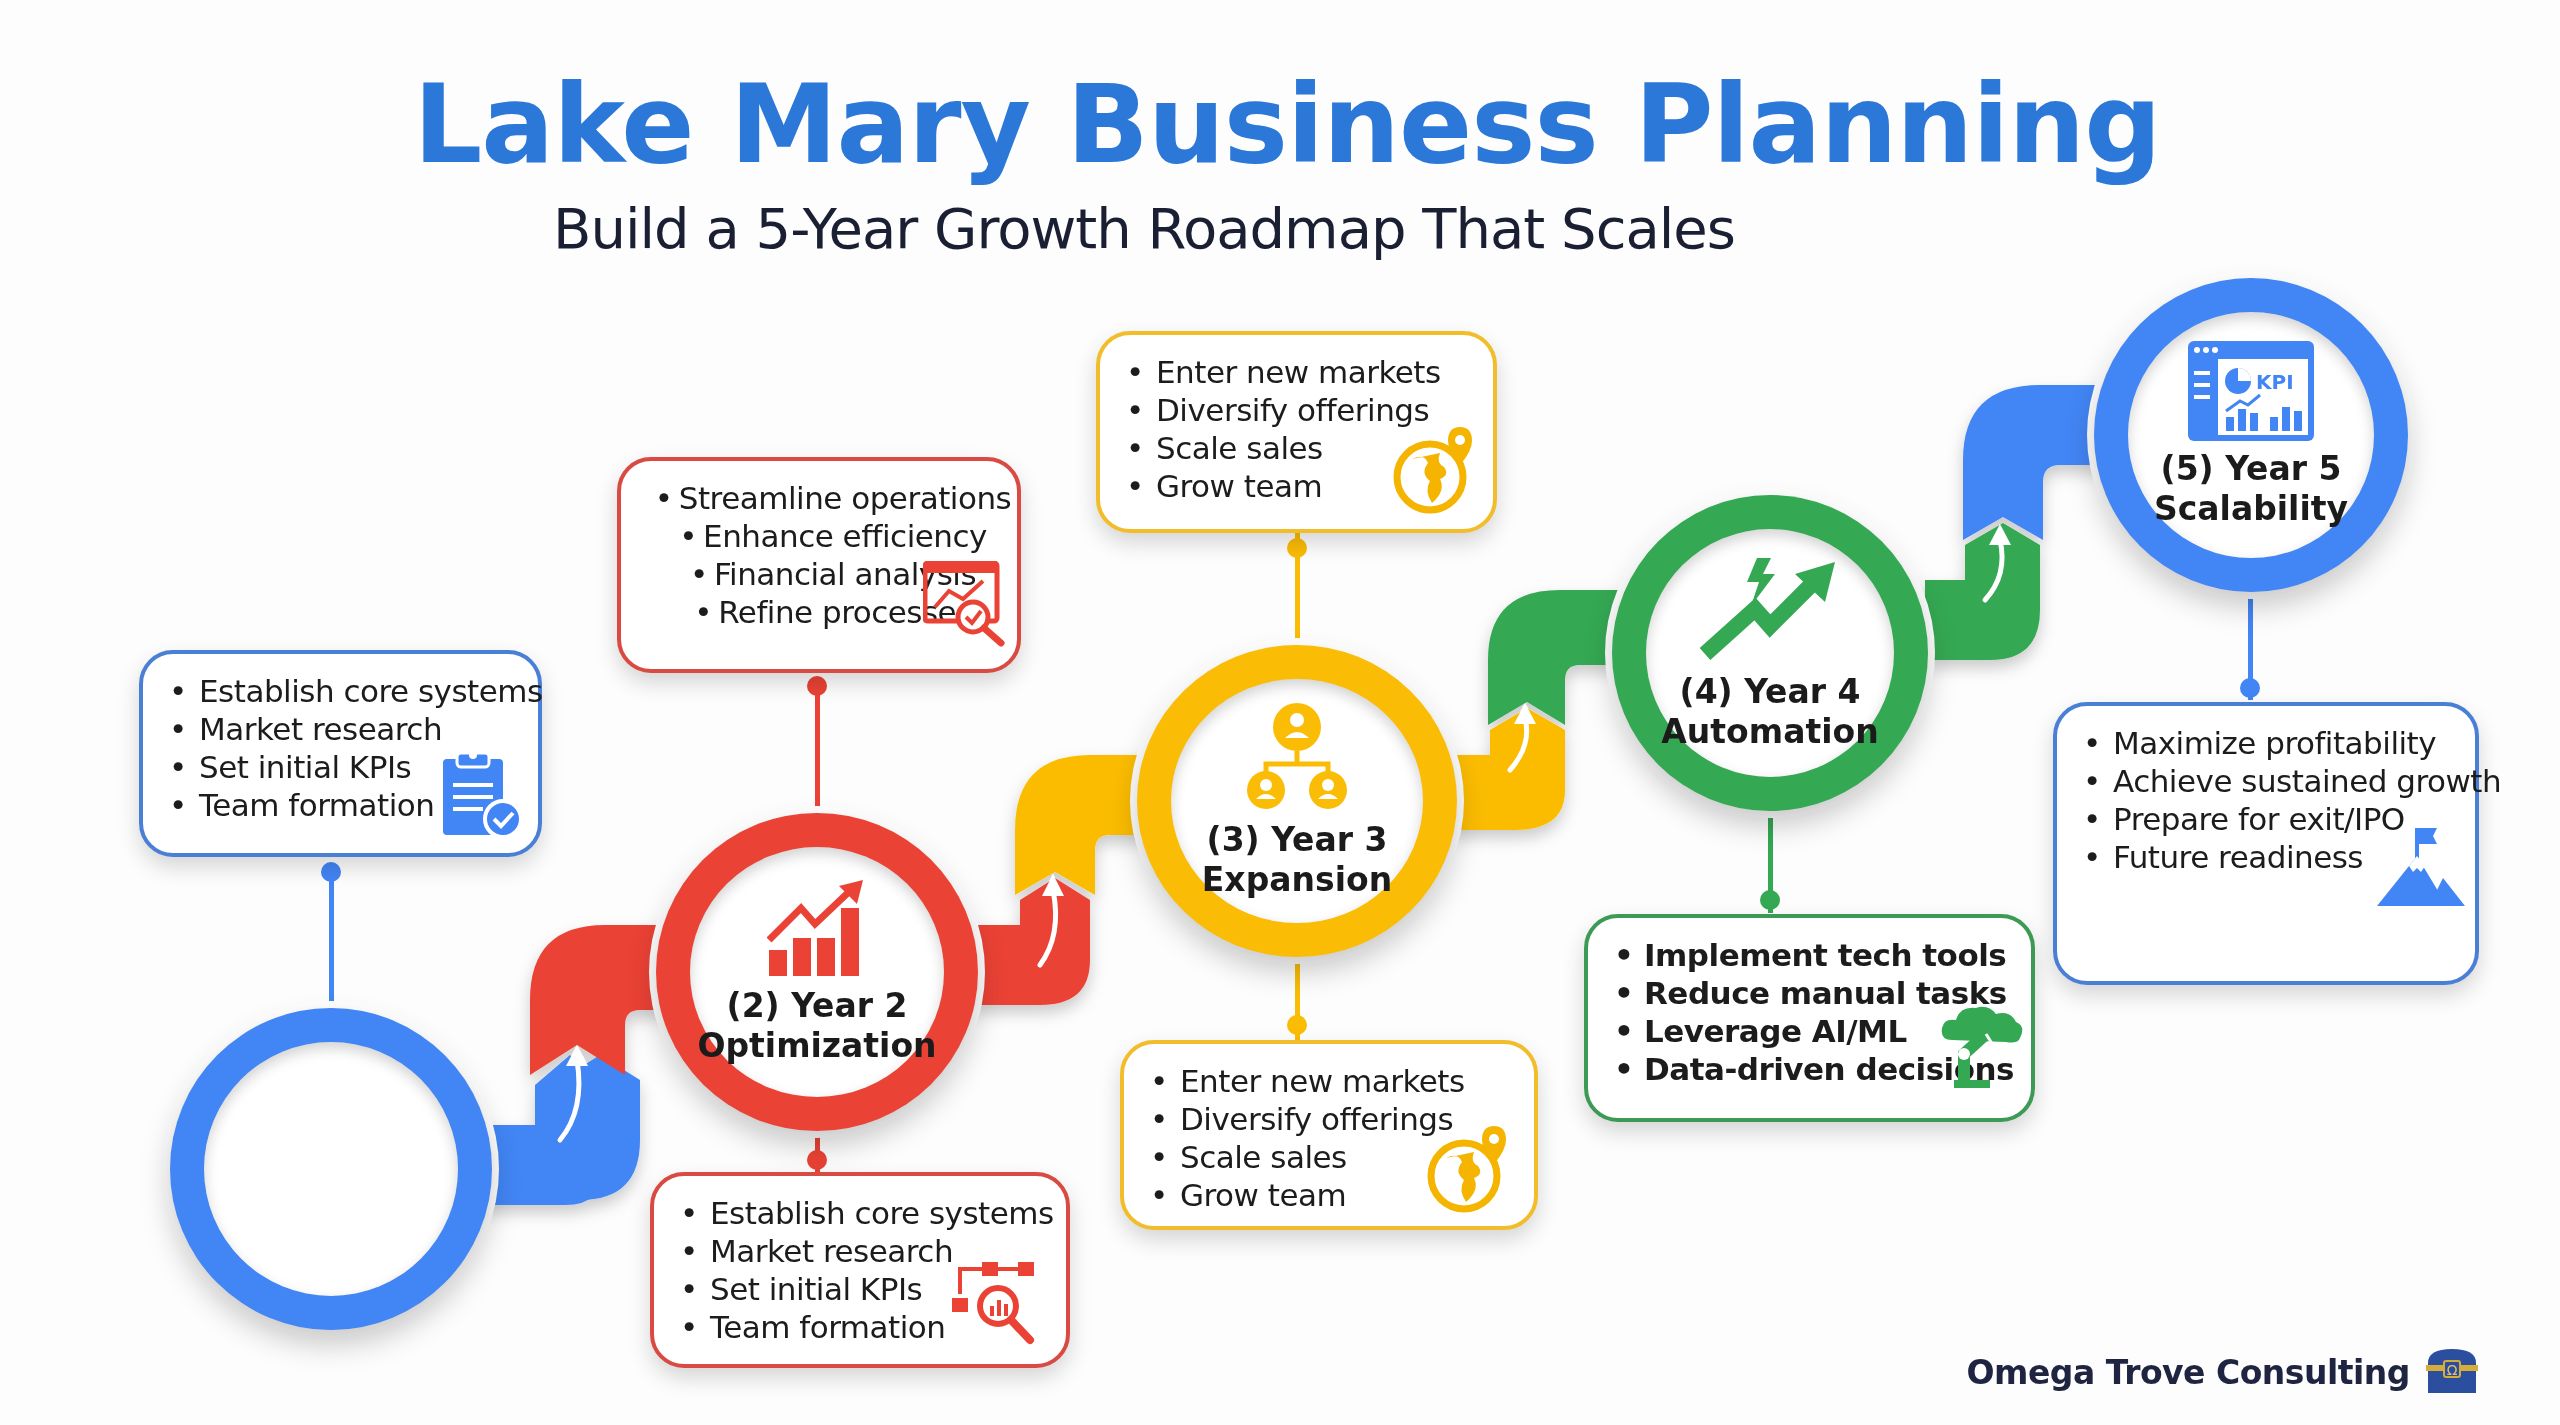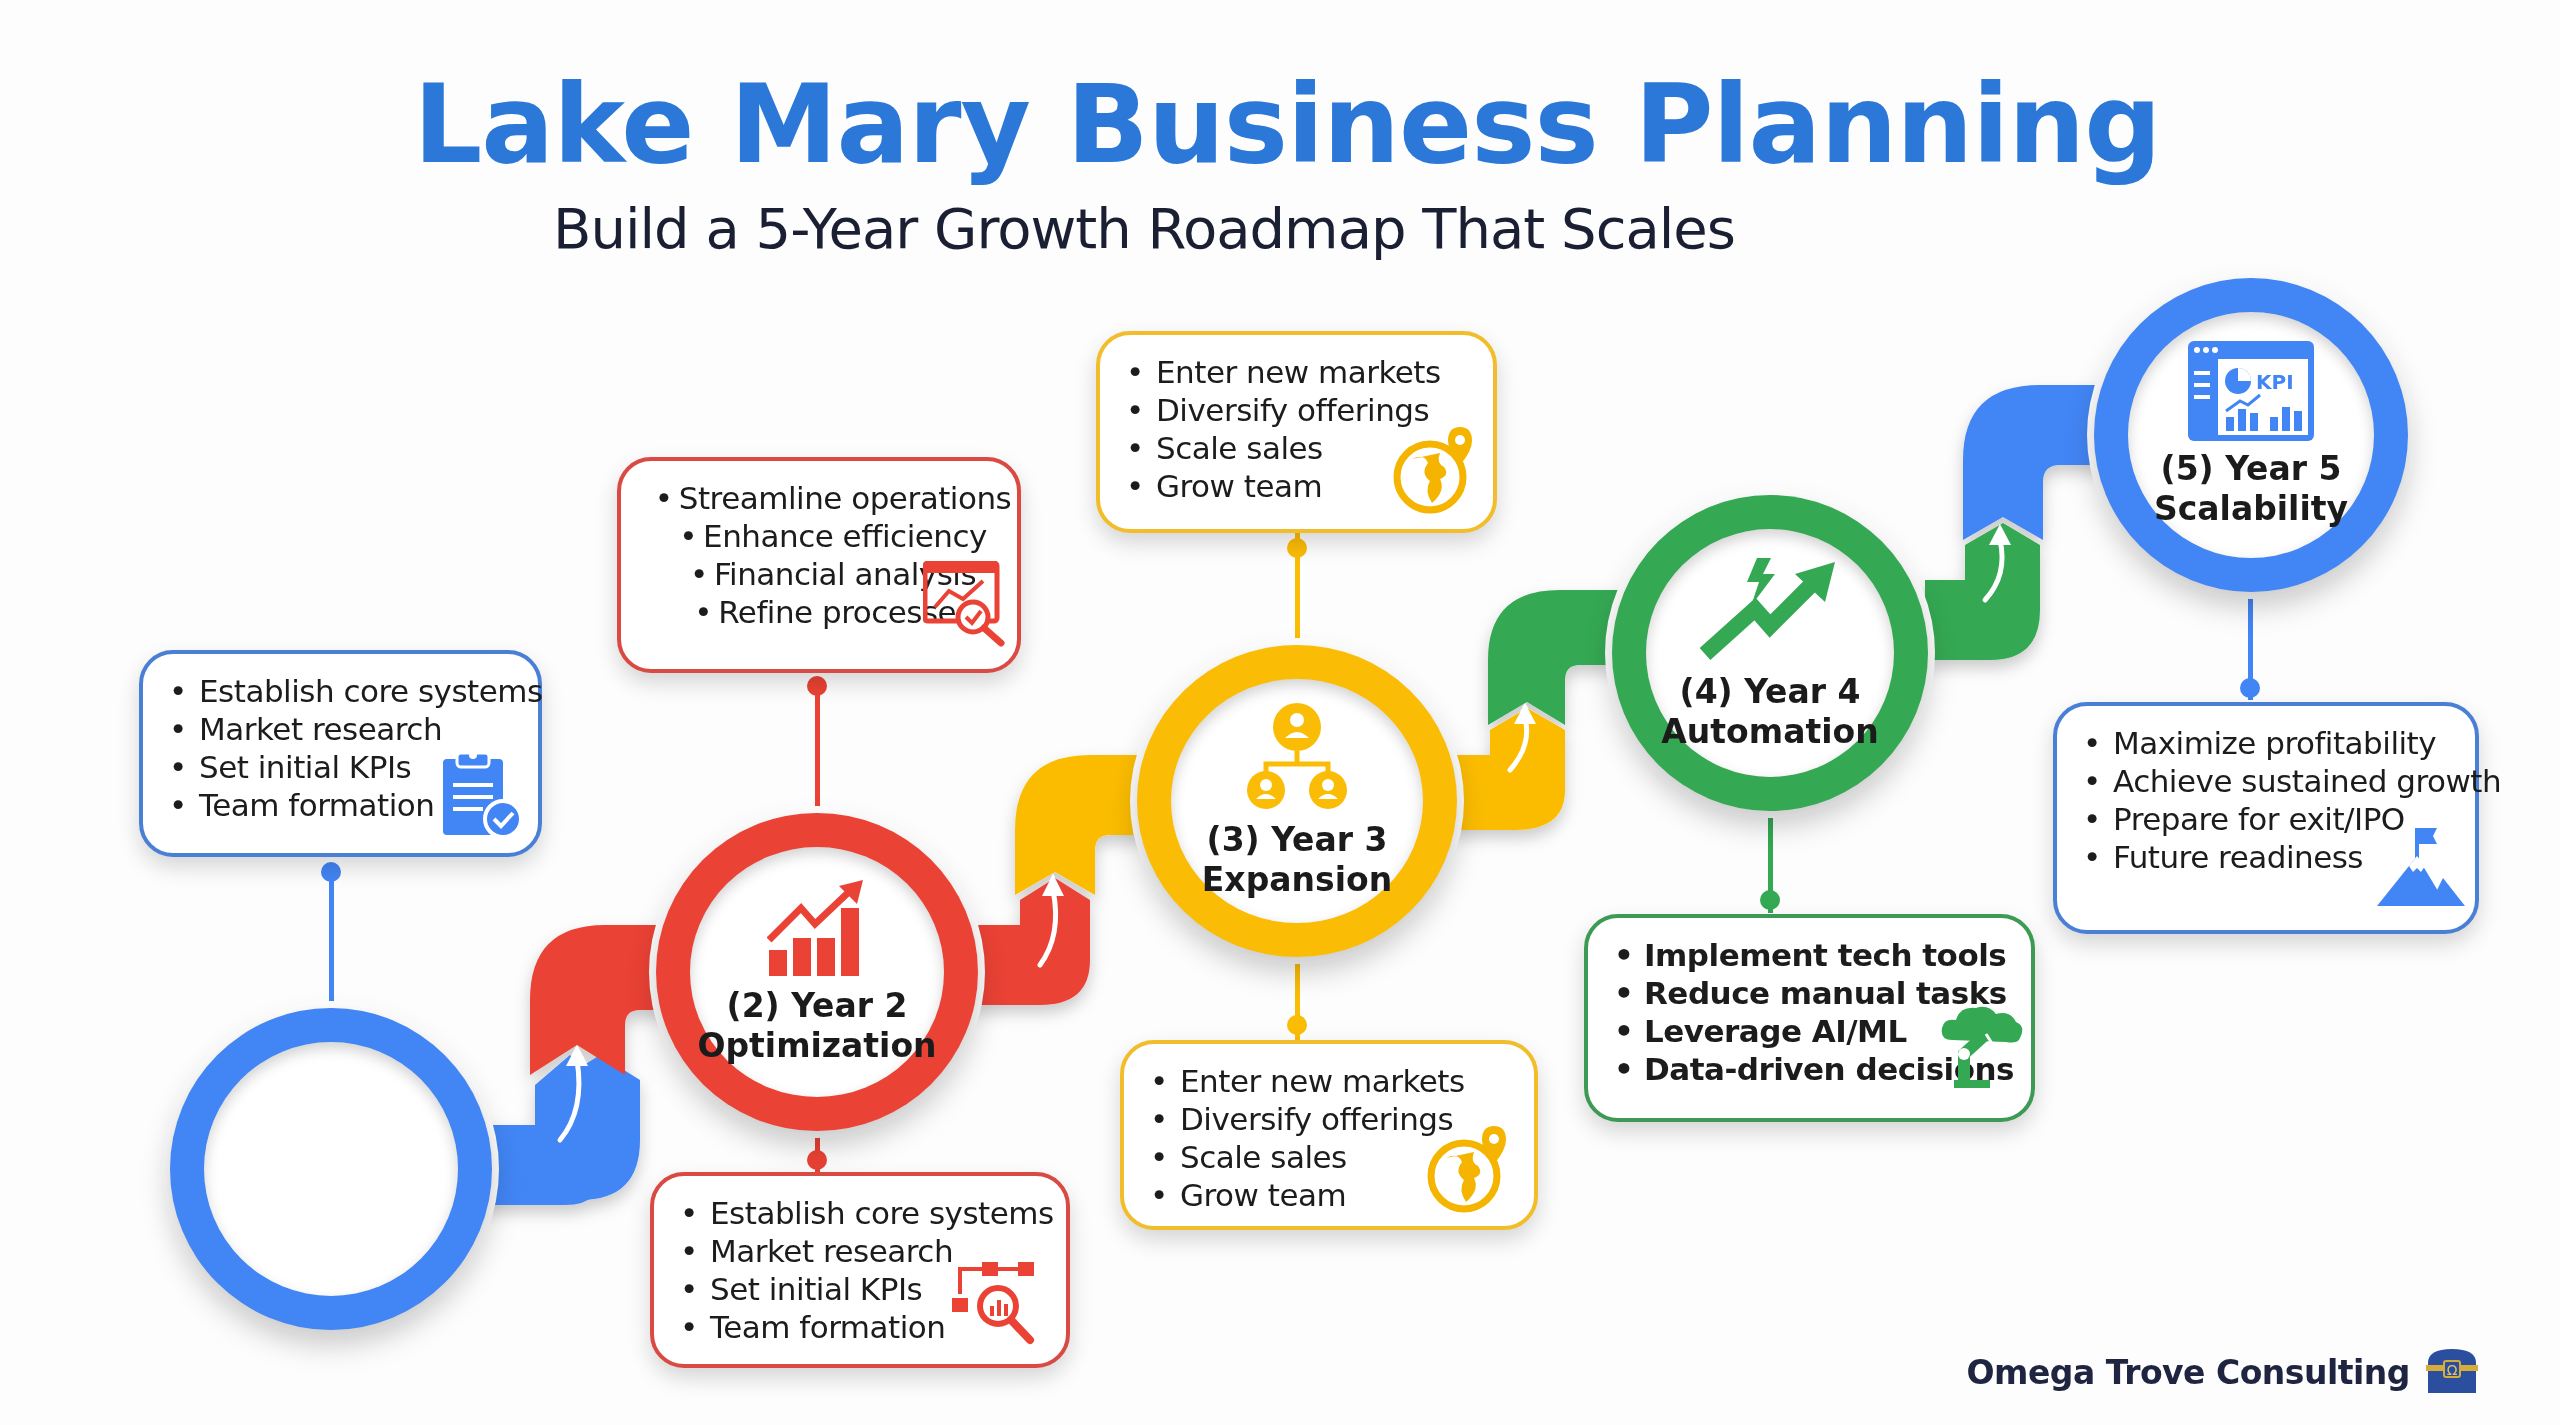--- a/index.html
+++ b/index.html
@@ -301,21 +301,21 @@
   </ul>
   <svg class="box-icon" style="left:352px; top:86px;" width="84" height="90" viewBox="0 0 84 90">
     <path d="M12 36 Q0 36 2 24 Q4 14 16 16 Q20 2 36 4 Q48 0 56 10 Q70 6 76 18 Q86 22 80 34 Q78 40 66 38 Z" fill="#34a853"></path>
     <rect x="14" y="76" width="36" height="8" fill="#34a853"></rect>
     <path d="M24 76 L24 50 L46 30" stroke="#34a853" stroke-width="12" fill="none"></path>
     <path d="M46 30 L60 52 L74 56" stroke="#fff" stroke-width="3" fill="none"></path>
     <circle cx="24" cy="50" r="6" fill="#fff"></circle>
   </svg>
 </div>
 
-<div class="box" style="left:2053px; top:702px; width:426px; height:232px; border-color:#4a7fd6;">
+<div class="box" style="left:2053px; top:702px; width:426px; height:283px; border-color:#4a7fd6;">
   <ul>
     <li>Maximize profitability</li>
     <li>Achieve sustained growth</li>
     <li>Prepare for exit/IPO</li>
     <li>Future readiness</li>
   </ul>
   <svg class="box-icon" style="left:320px; top:120px;" width="90" height="84" viewBox="0 0 90 84">
     <rect x="38" y="2" width="4" height="40" fill="#4285f4"></rect>
     <polygon points="42,2 60,2 56,10 60,18 42,18" fill="#4285f4"></polygon>
     <polygon points="0,80 40,30 70,80" fill="#4285f4"></polygon>

